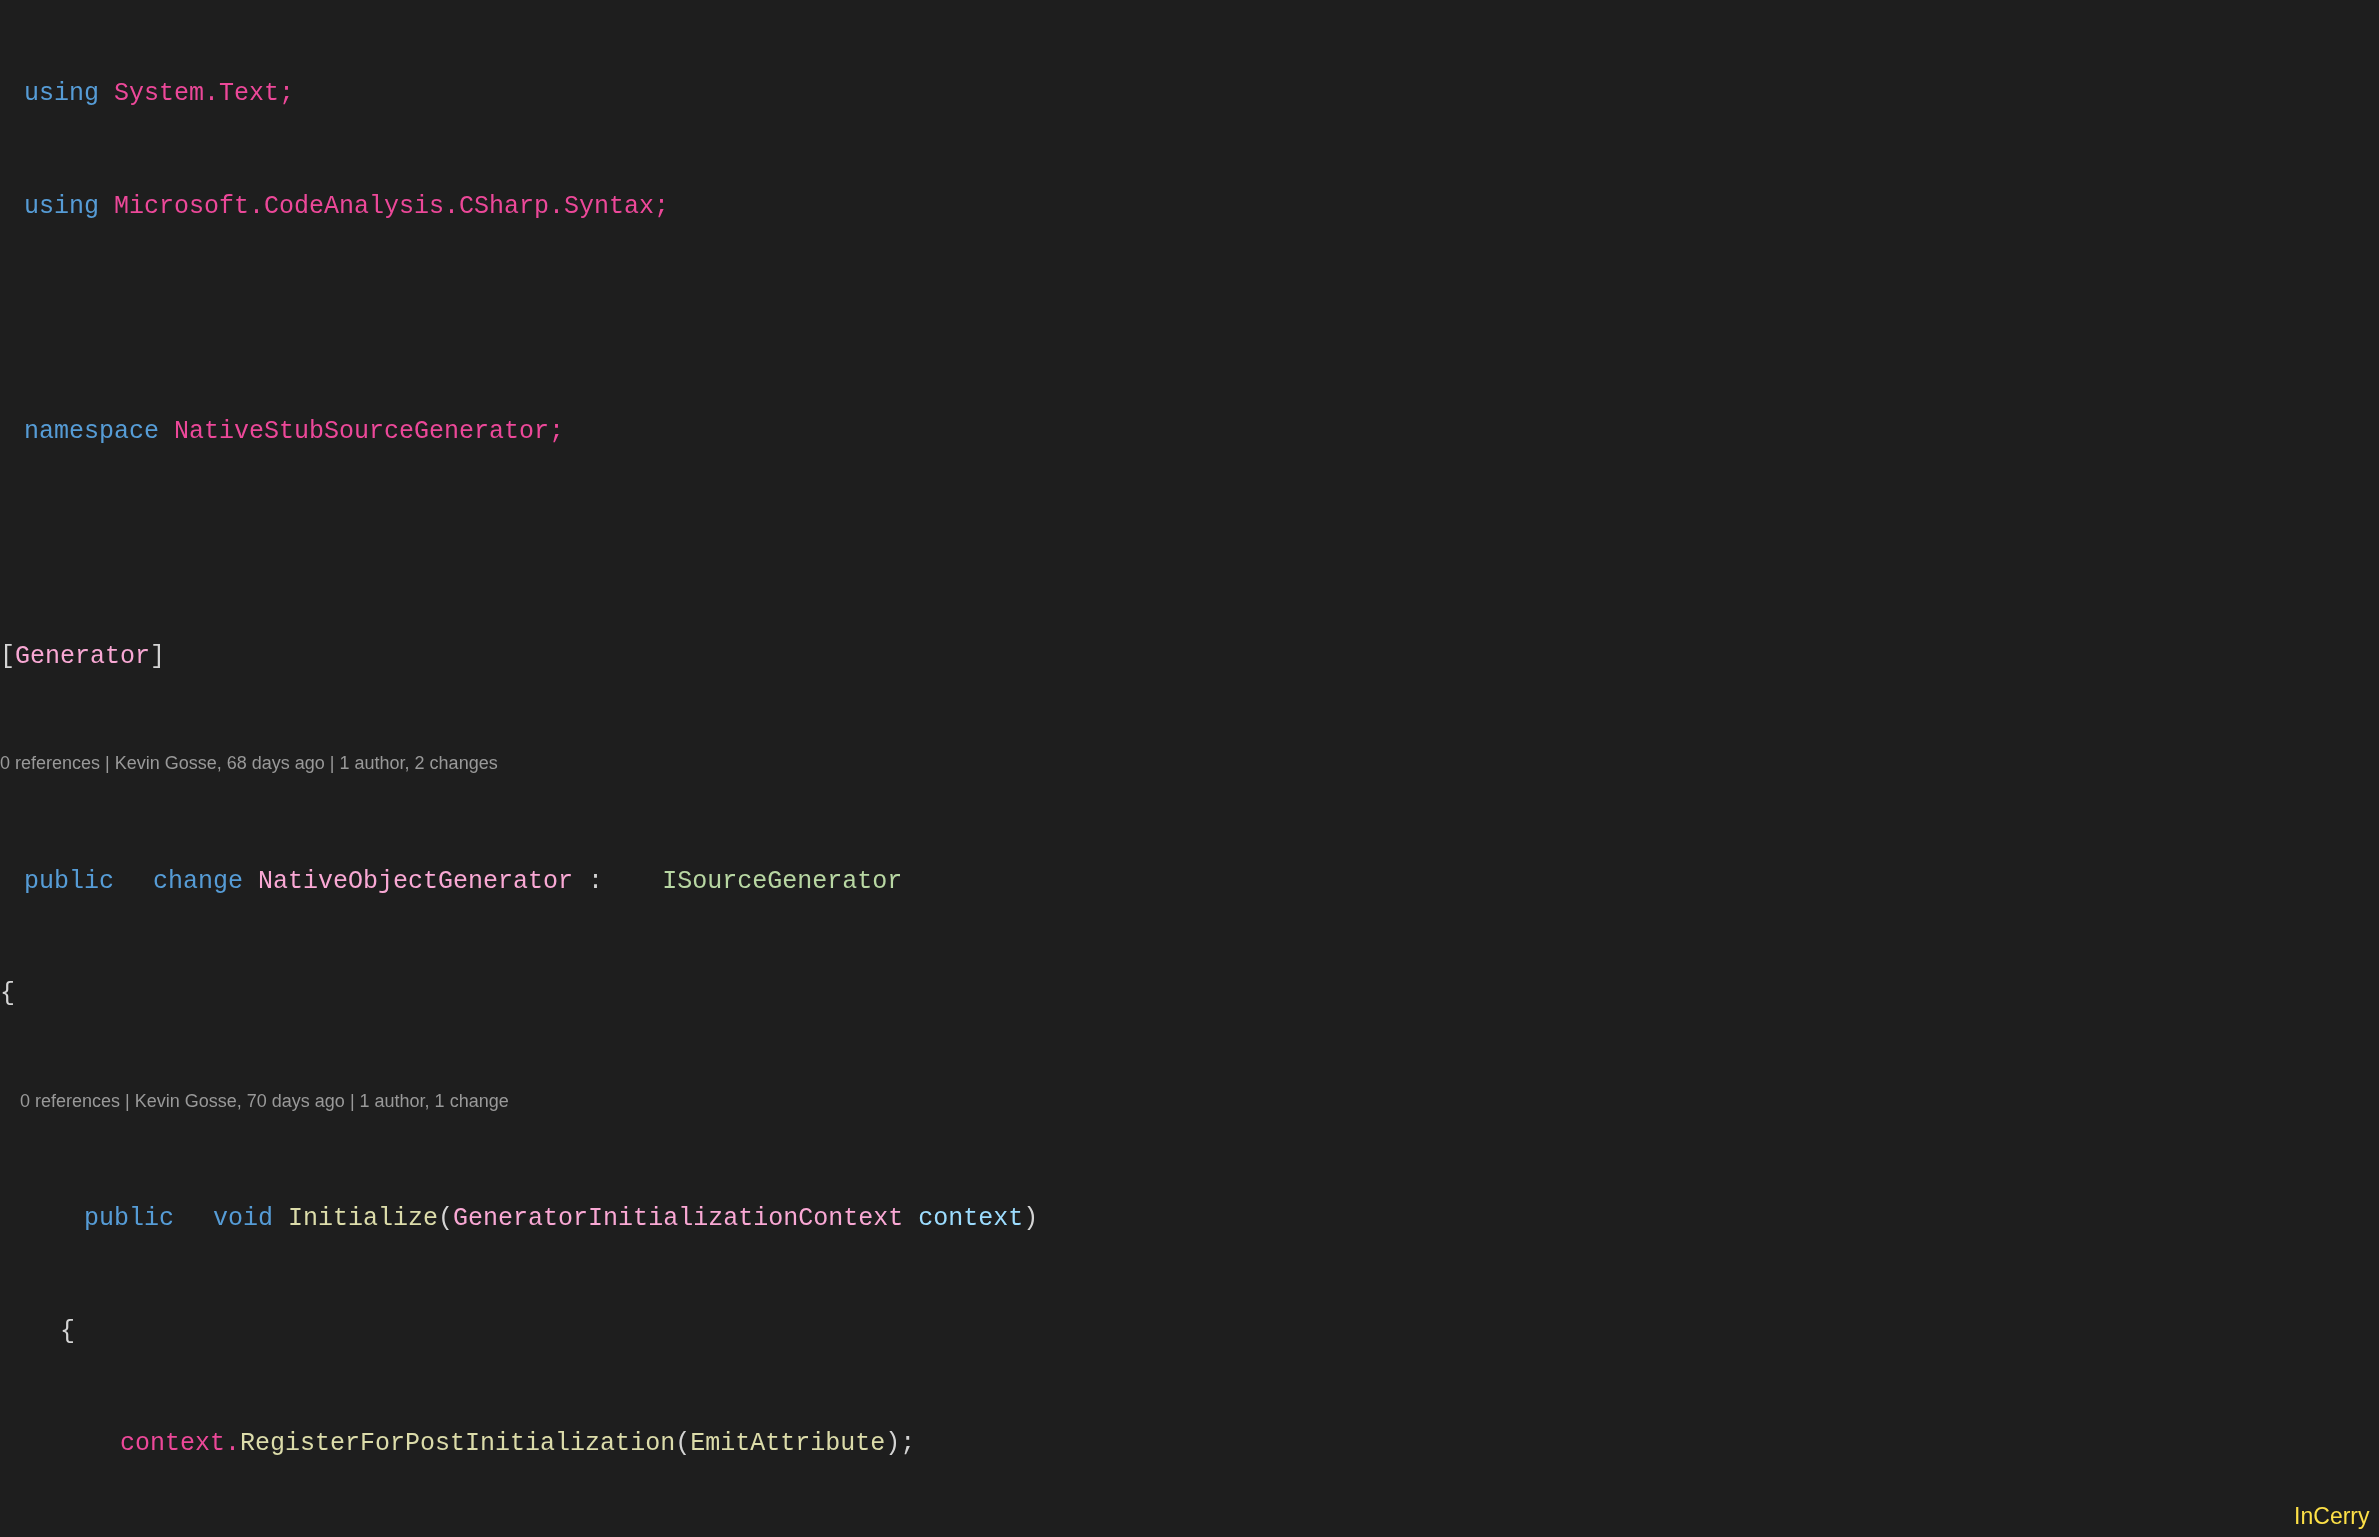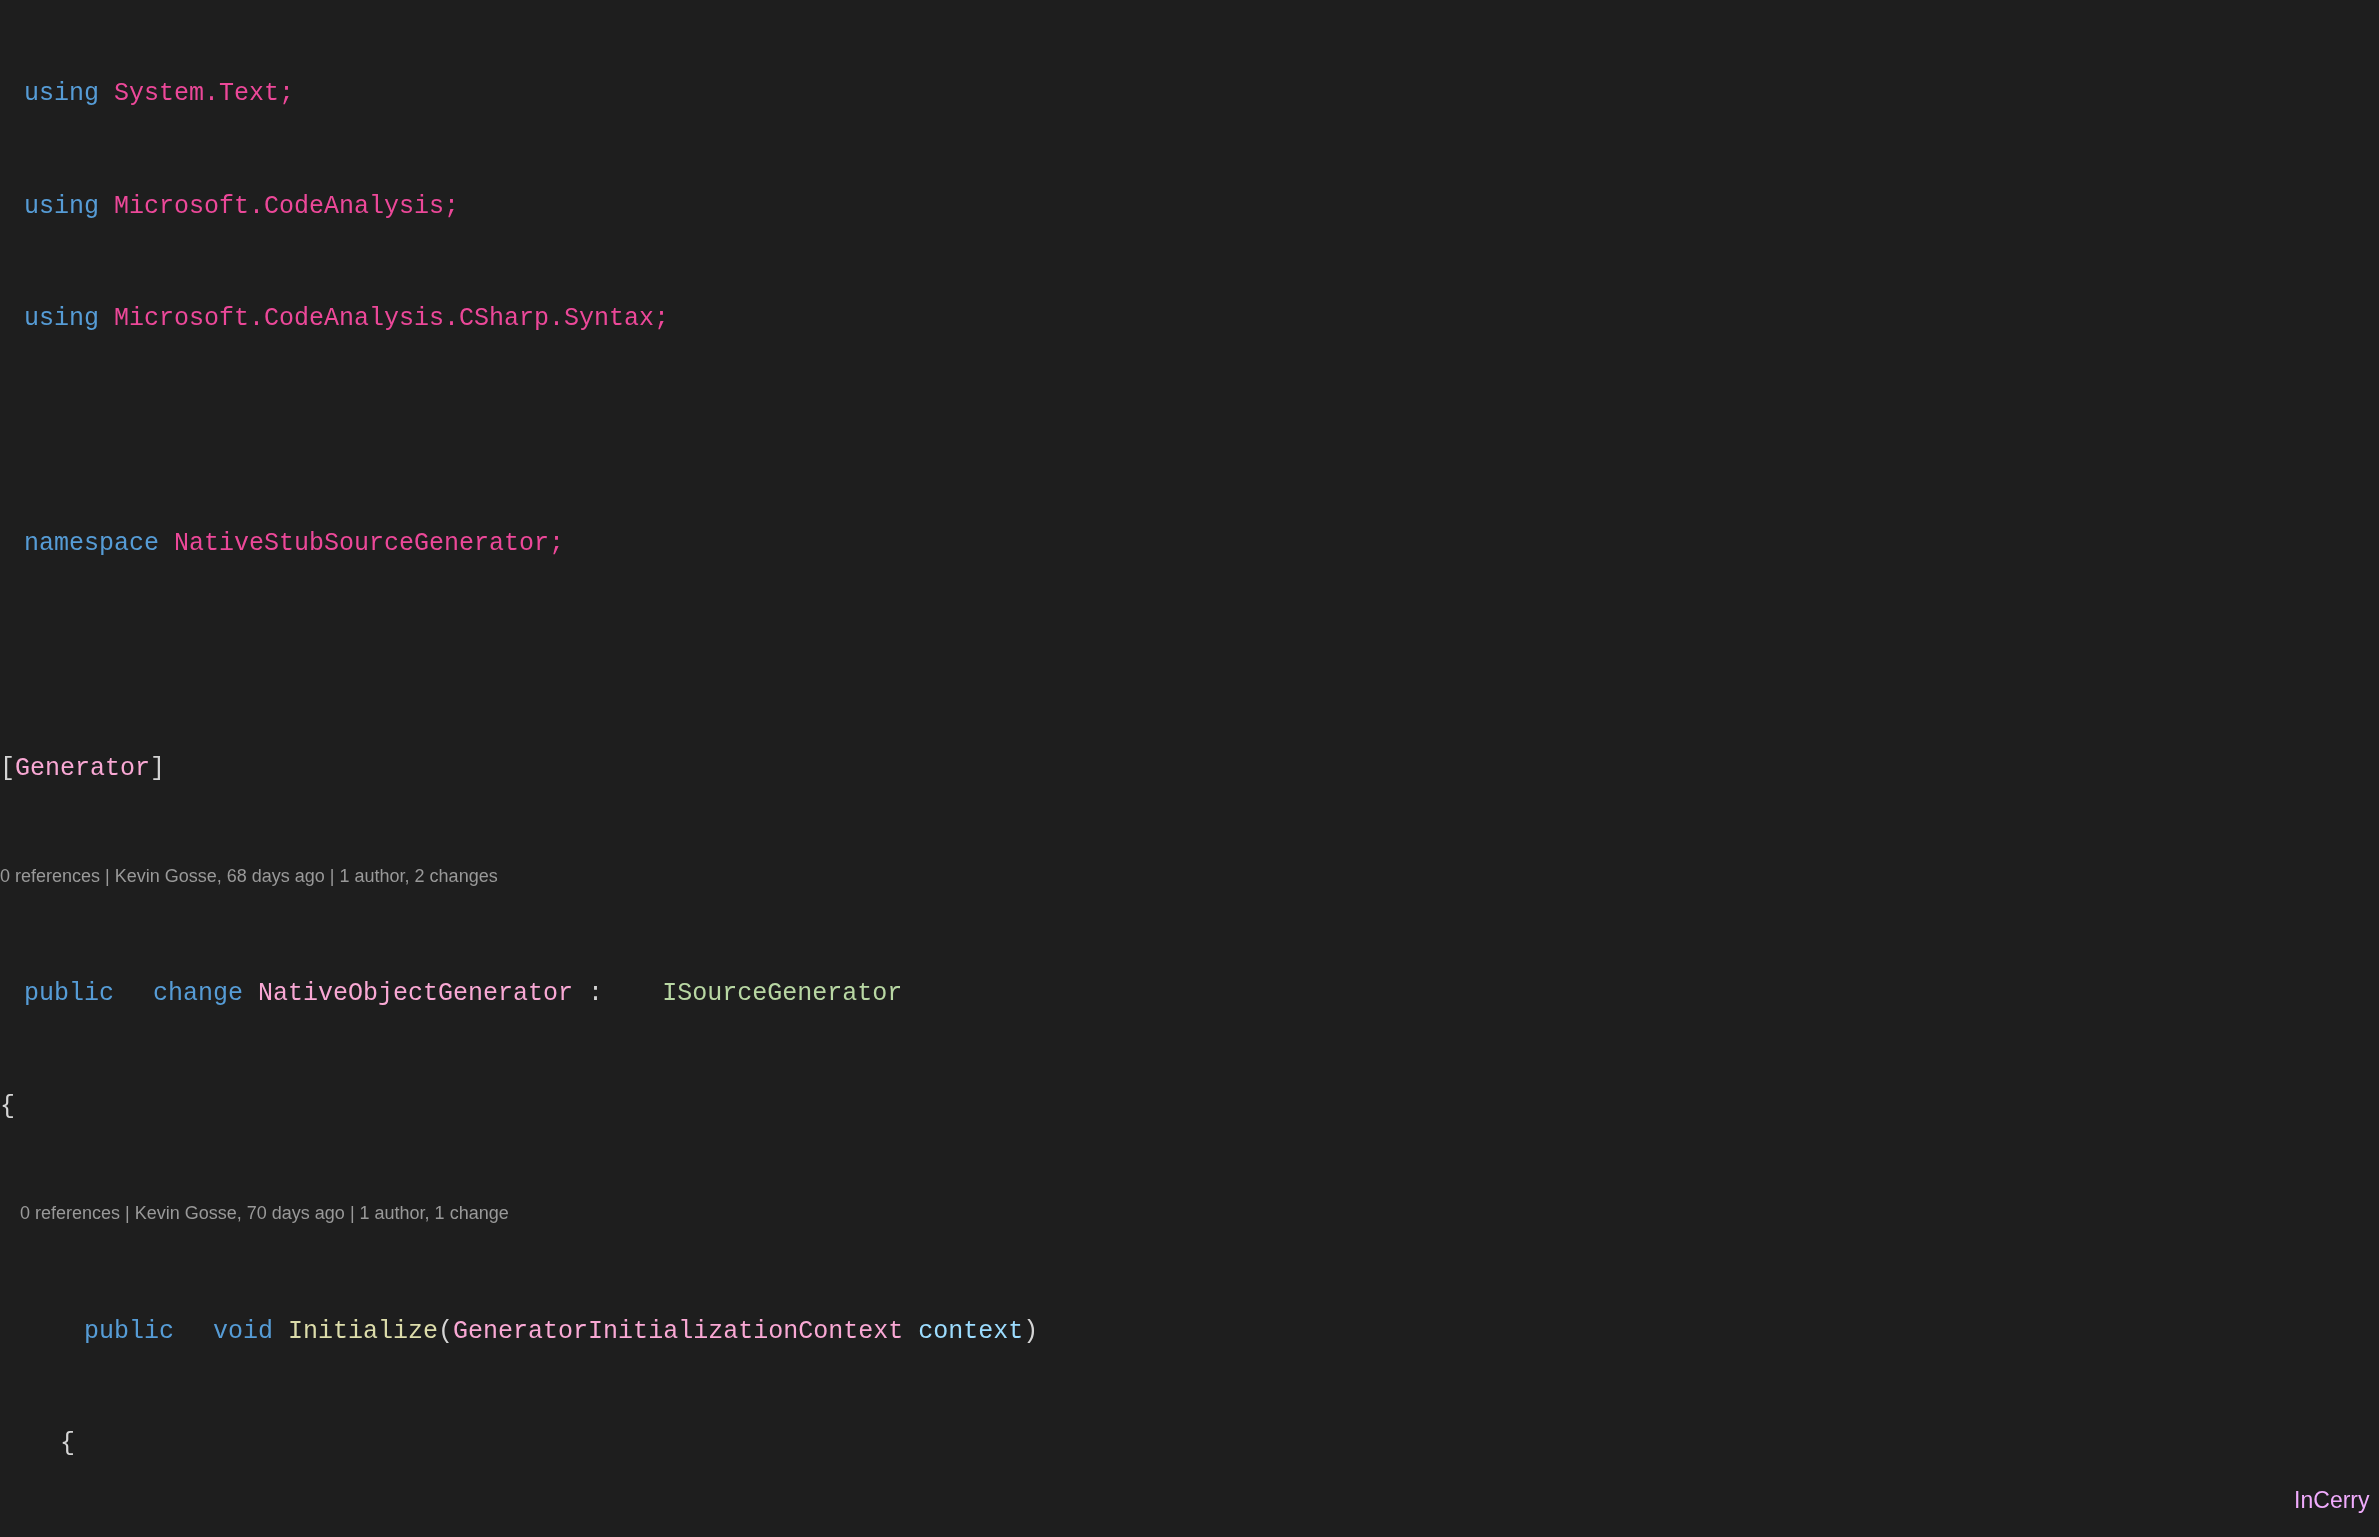--- a/index.html
+++ b/index.html
@@ -48,35 +48,34 @@
     }
     .kw { color: #569cd6; padding-left: 24px; }
     .type { color: #f9a8d4; }
     .interface { color: #b8d7a3; margin-left: 44px; }
     .method { color: #dcdcaa; }
     .param { color: #9cdcfe; }
     .punc { color: #d4d4d4; }
     .ident { color: #ec4899; }
     .watermark {
       position: fixed;
-      bottom: 20px;
+      bottom: 4px;
       right: 9.5px;
-      color: #f0abfc;
+      color: #fde047;
       font-family: 'Segoe UI', Arial, sans-serif;
       font-size: 23px;
       margin-top: 48px;
     }
   </style>
 </head>
 <body>
 
 <div class="editor">
   <div class="code">
     <div class="line"><span class="fold-icon" style="margin-left:-13.3px">⊟</span><span class="line-content"><span class="kw">using</span><span class="ident"> System.Text;</span></span></div>
-    <div class="line"><span class="line-content"><span class="kw">using</span><span class="ident"> Microsoft.CodeAnalysis;</span></span></div>
     <div class="line"><span class="line-content"><span class="kw">using</span><span class="ident"> Microsoft.CodeAnalysis.CSharp.Syntax;</span></span></div>
     <div class="line"><span class="line-content"> </span></div>
     <div class="line"><span class="line-content"><span class="kw">namespace</span><span class="ident"> NativeStubSourceGenerator;</span></span></div>
     <div class="line"><span class="line-content"> </span></div>
     <div class="line"><span class="line-content"><span class="punc">[</span><span class="type">Generator</span><span class="punc">]</span></span></div>
     <div class="line"><span class="line-content codelens">0 references | Kevin Gosse, 68 days ago | 1 author, 2 changes</span></div>
     <div class="line"><span class="fold-icon" style="margin-left:-13.3px">⊟</span><span class="line-content"><span class="kw">public</span><span class="kw"> change</span><span class="type"> NativeObjectGenerator</span><span class="punc"> : </span><span class="interface">ISourceGenerator</span></span></div>
     <div class="line"><span class="line-content"><span class="punc">{</span></span></div>
     <div class="line"><span class="line-content codelens">    <span>0 references | Kevin Gosse, 70 days ago | 1 author, 1 change</span></span></div>
     <div class="line"><span class="fold-icon" style="margin-left:-13.3px">⊟</span><span class="line-content">    <span class="kw">public</span><span class="kw"> void</span><span class="method"> Initialize</span><span class="punc">(</span><span class="type">GeneratorInitializationContext</span><span class="param"> context</span><span class="punc">)</span></span></div>

